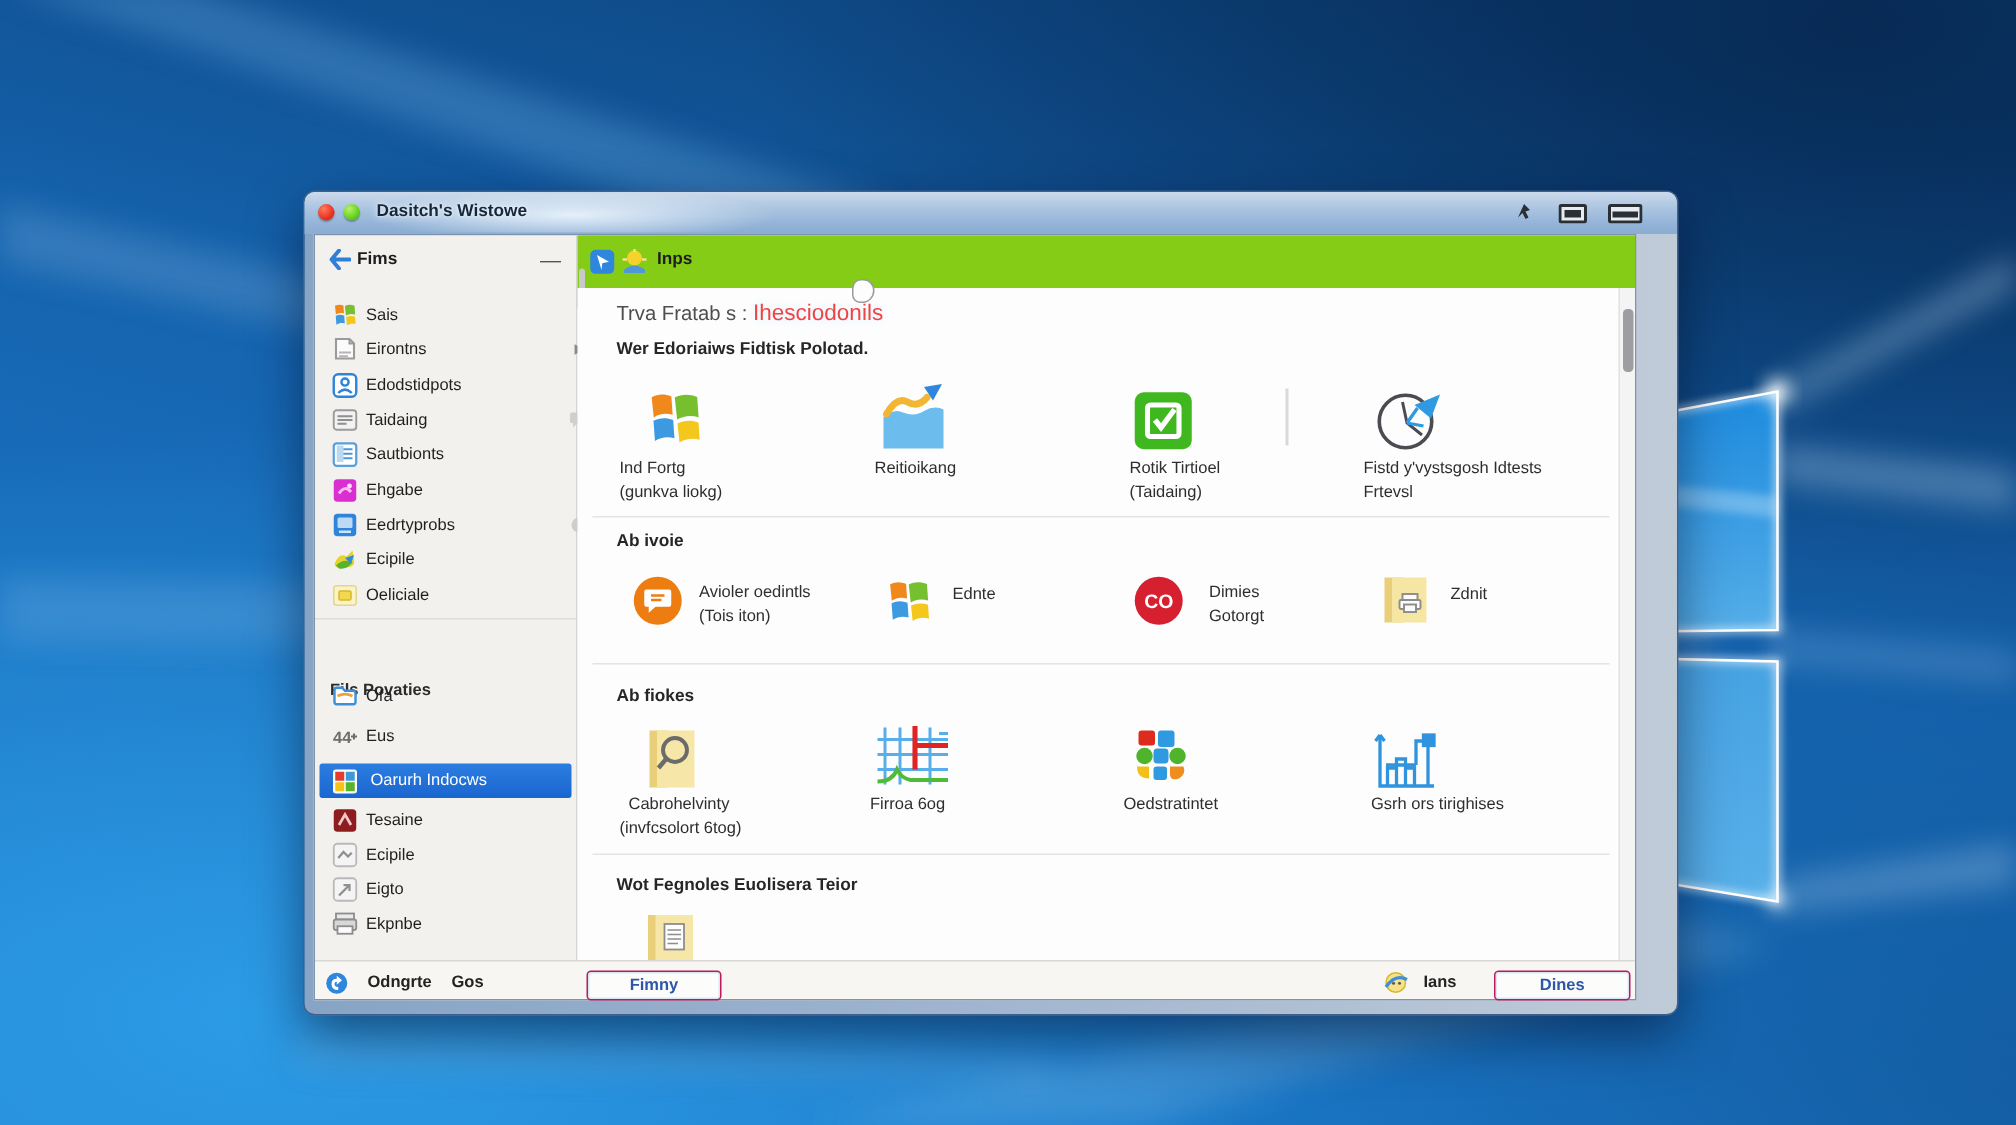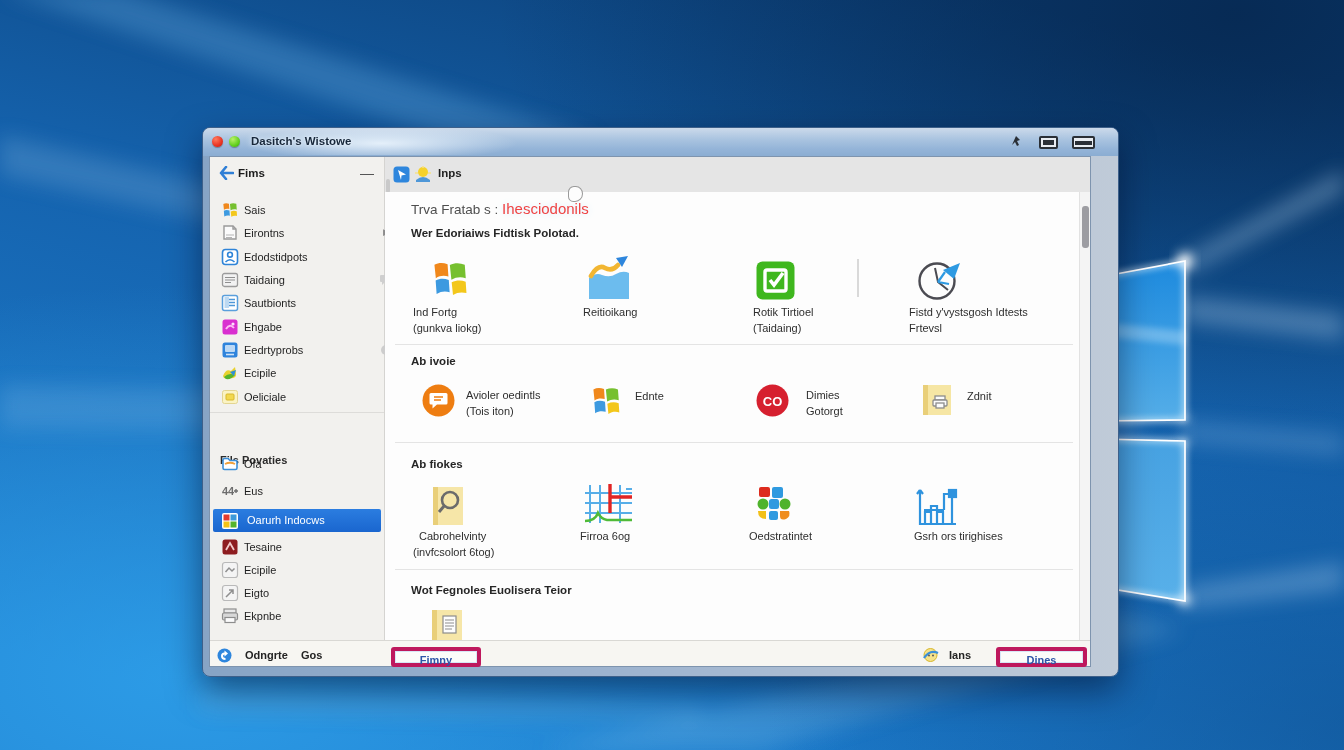--- a/index.html
+++ b/index.html
@@ -22,37 +22,37 @@
 #side{position:absolute;left:0;top:0;width:174px;height:483px;background:#f2f1ee;border-right:1px solid #d5d4d1;}
 #side .hdr{position:absolute;left:0;top:0;width:100%;height:34px;}
 .sitem{position:absolute;left:0;width:190px;height:23px;font-size:11px;color:#1f1f1f;}
 .sitem .ic{position:absolute;left:11px;top:2px;width:18px;height:18px;}
 .sitem .tx{position:absolute;left:34px;top:5px;white-space:nowrap;}
 .sitem .rt{position:absolute;right:10px;top:5px;color:#8b8b8b;font-size:9px;}
 .ssel{position:absolute;left:3px;width:168px;height:23px;background:linear-gradient(180deg,#2b7de0,#1a66cf);border-radius:2px;color:#fff;}
 .shead{position:absolute;left:10px;font-size:11px;font-weight:bold;color:#2b2b2b;margin-top:24px;}
 .sdiv{position:absolute;left:0;width:174px;border-top:1px solid #dddcd9;}
 
-#toolbar{position:absolute;left:175px;top:0;width:705px;height:49px;background:#e5e5e5;border-bottom:1px solid #cfcfcd;box-sizing:border-box;}
+#toolbar{position:absolute;left:175px;top:0;width:705px;height:49px;background:#84cc16;border-bottom:1px solid #cfcfcd;box-sizing:border-box;}
 #search{position:absolute;left:82px;top:6px;width:616px;height:23px;background:#fff;border:1px solid #c6c6c4;border-radius:3px;box-sizing:border-box;}
 #inps{position:absolute;left:53px;top:10px;font-size:11.5px;font-weight:bold;color:#1e1e1e;}
 
 #content{position:absolute;left:175px;top:35px;width:705px;height:448px;background:#fdfdfd;overflow:hidden;}
 #content .h1{position:absolute;font-size:13.5px;color:#4e4e4e;}
 #content .h1 .lk{font-size:15px;color:#ef4444;text-shadow:0 0 8px #cfe8fa;}
 .bold{font-weight:bold;color:#262626;font-size:11.5px;position:absolute;}
 .lab{position:absolute;font-size:11px;color:#2e2e2e;line-height:16px;white-space:nowrap;}
 .cdiv{position:absolute;left:10px;width:678px;border-top:1px solid #e4e4e4;}
 
 #sbar{position:absolute;right:0;top:0;width:11px;height:448px;background:#f4f4f4;border-left:1px solid #e2e2e2;box-sizing:border-box;}
 #sbar .th{position:absolute;left:2px;top:14px;width:7px;height:42px;background:#9d9da2;border-radius:3px;}
 #sbar .ar{position:absolute;left:2px;width:0;height:0;}
 
 #bbar{position:absolute;left:0;top:483px;width:880px;height:26px;background:#f7f6f2;border-top:1px solid #d9d8d4;box-sizing:border-box;}
-.btn{position:absolute;top:6px;height:20px;background:#fcfcfa;border:4px solid #be185d;border-radius:3px;box-sizing:border-box;
+.btn{position:absolute;top:6px;height:20px;background:#fcfcfa;border:1px solid #be185d;border-radius:3px;box-sizing:border-box;
  color:#2d55a8;font-size:11px;font-weight:bold;text-align:center;line-height:18px;box-shadow:inset 0 0 0 1px #d8e6f6;}
 #bbar .tx{position:absolute;top:8px;font-size:11px;color:#232323;font-weight:bold;}
 .cursor{position:absolute;left:358px;top:29px;width:13px;height:14px;background:#fdfdfd;border:1.5px solid #9a9a9a;border-radius:45% 55% 60% 40%;z-index:5;}
 </style>
 </head>
 <body>
 <svg id="wall" width="1344" height="750" viewBox="0 0 1344 750">
   <defs>
     <linearGradient id="bg" x1="0.75" y1="0" x2="0.3" y2="1">
       <stop offset="0" stop-color="#0c4078"></stop>

